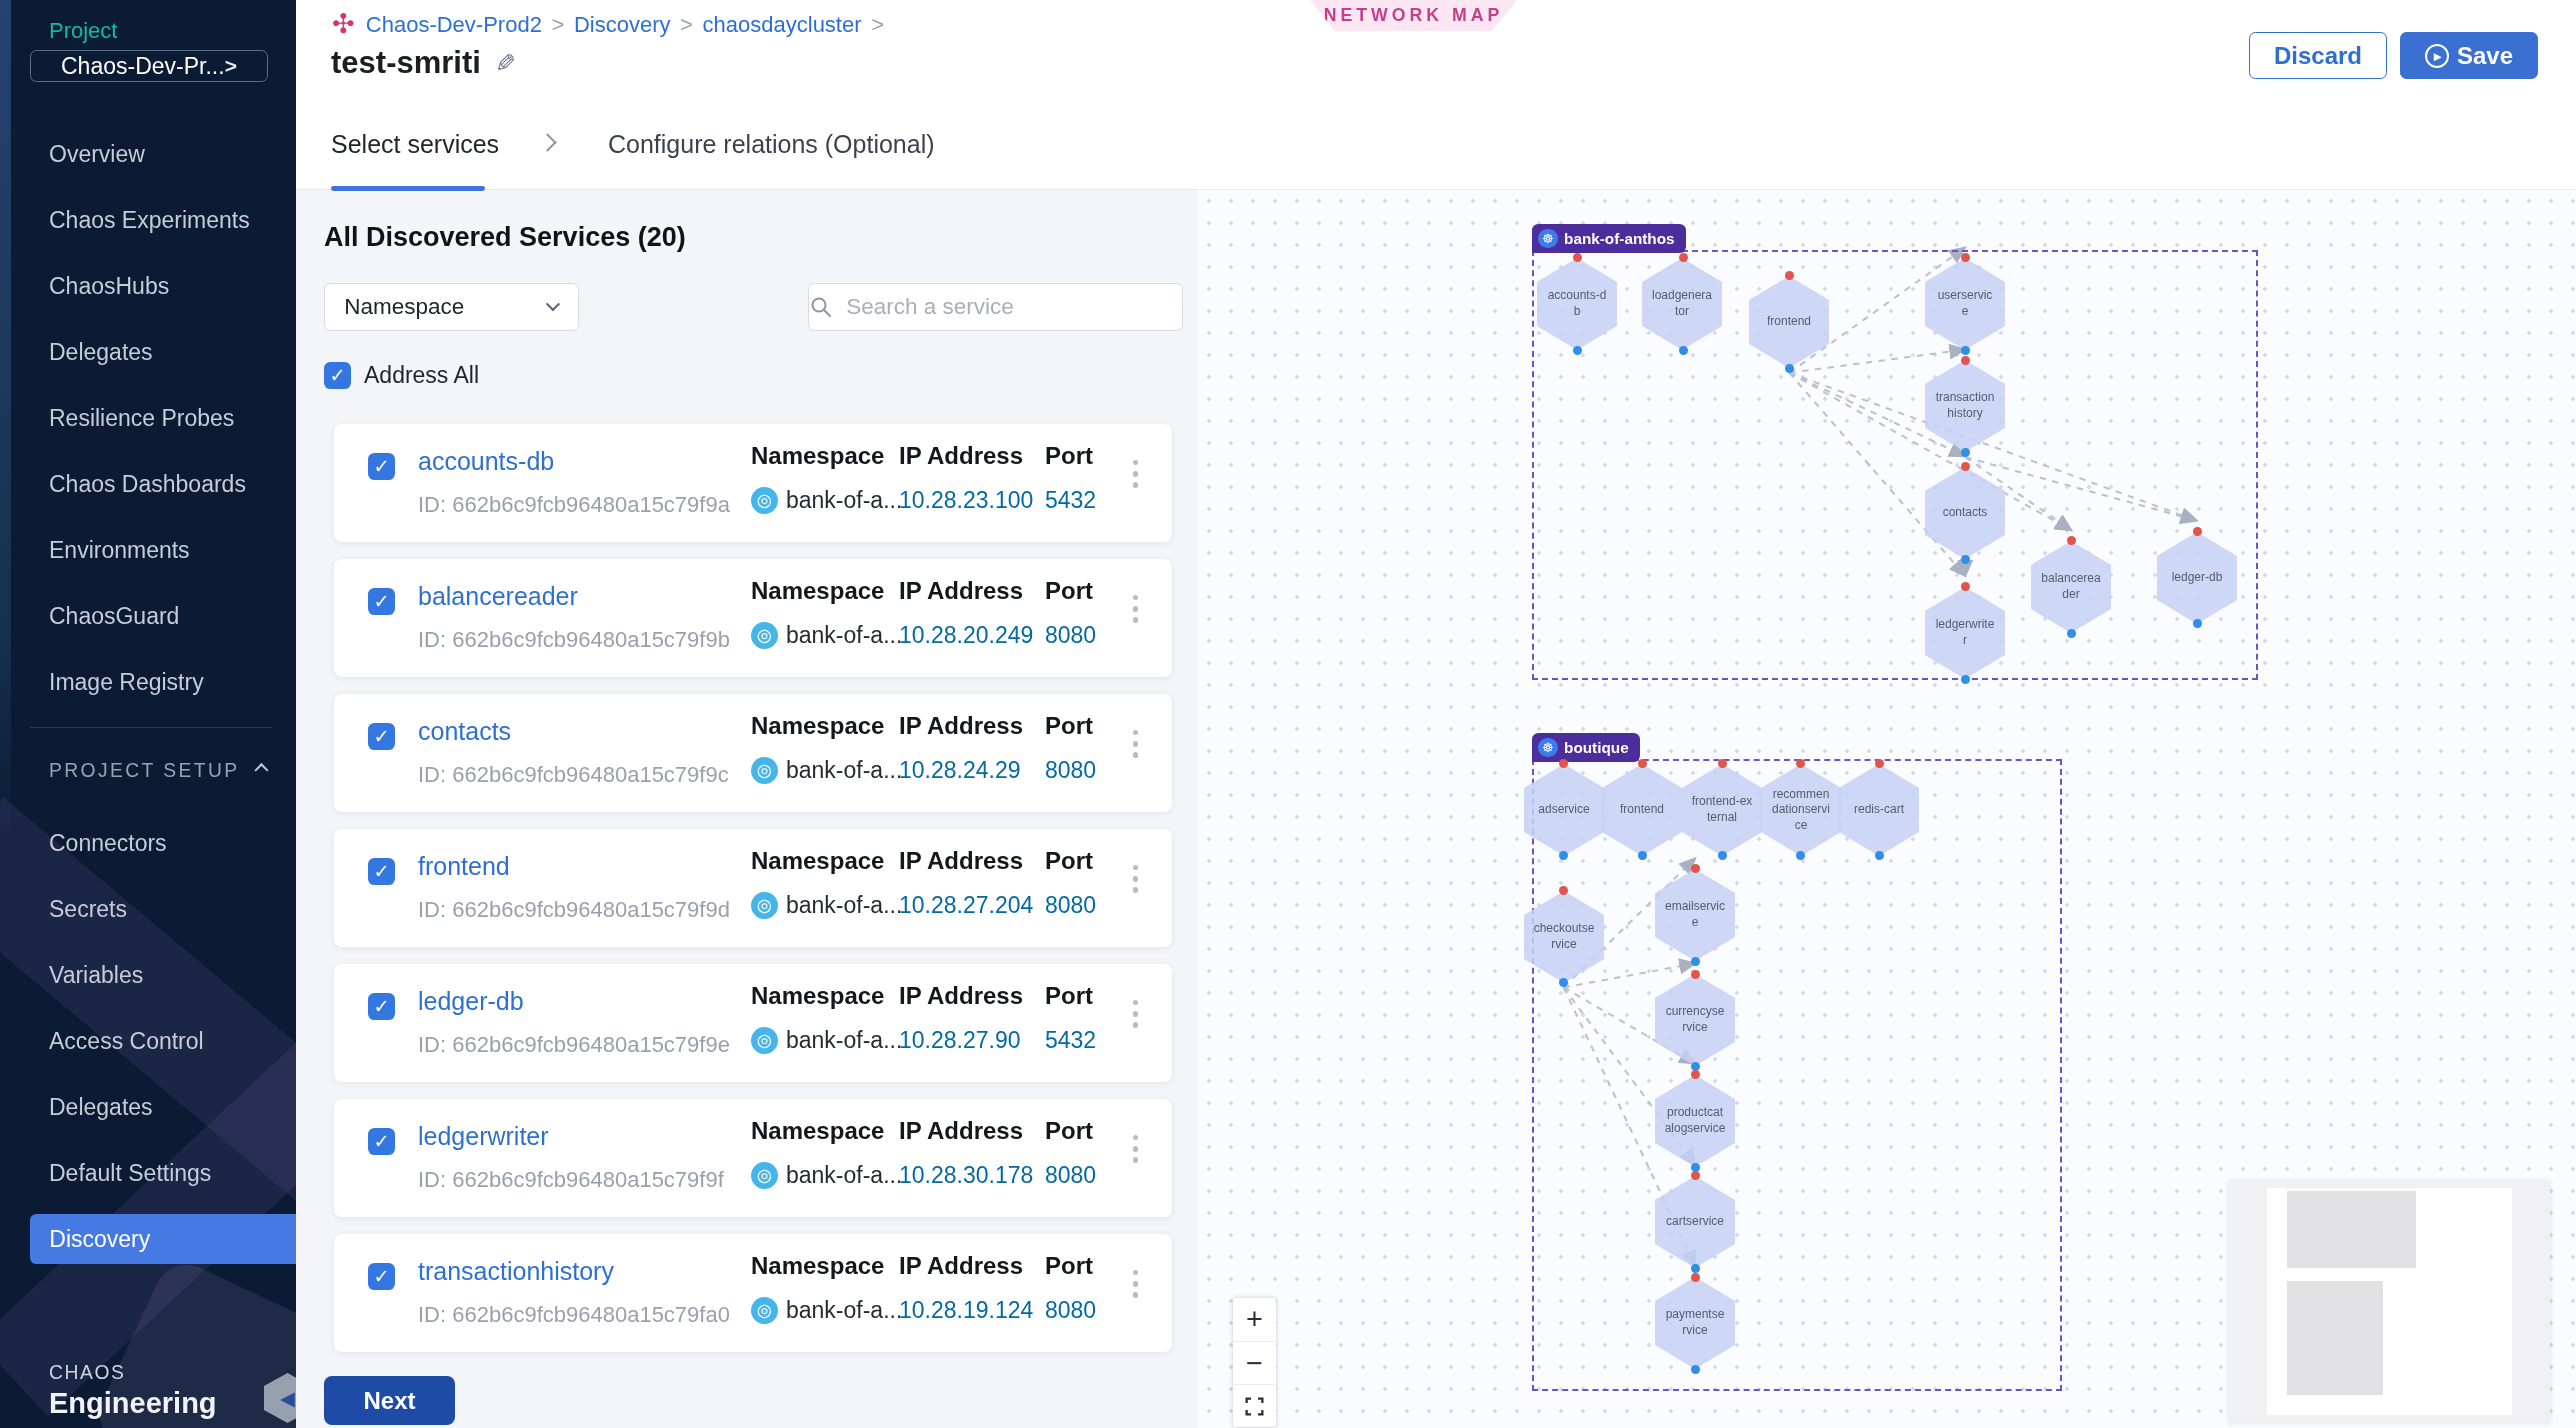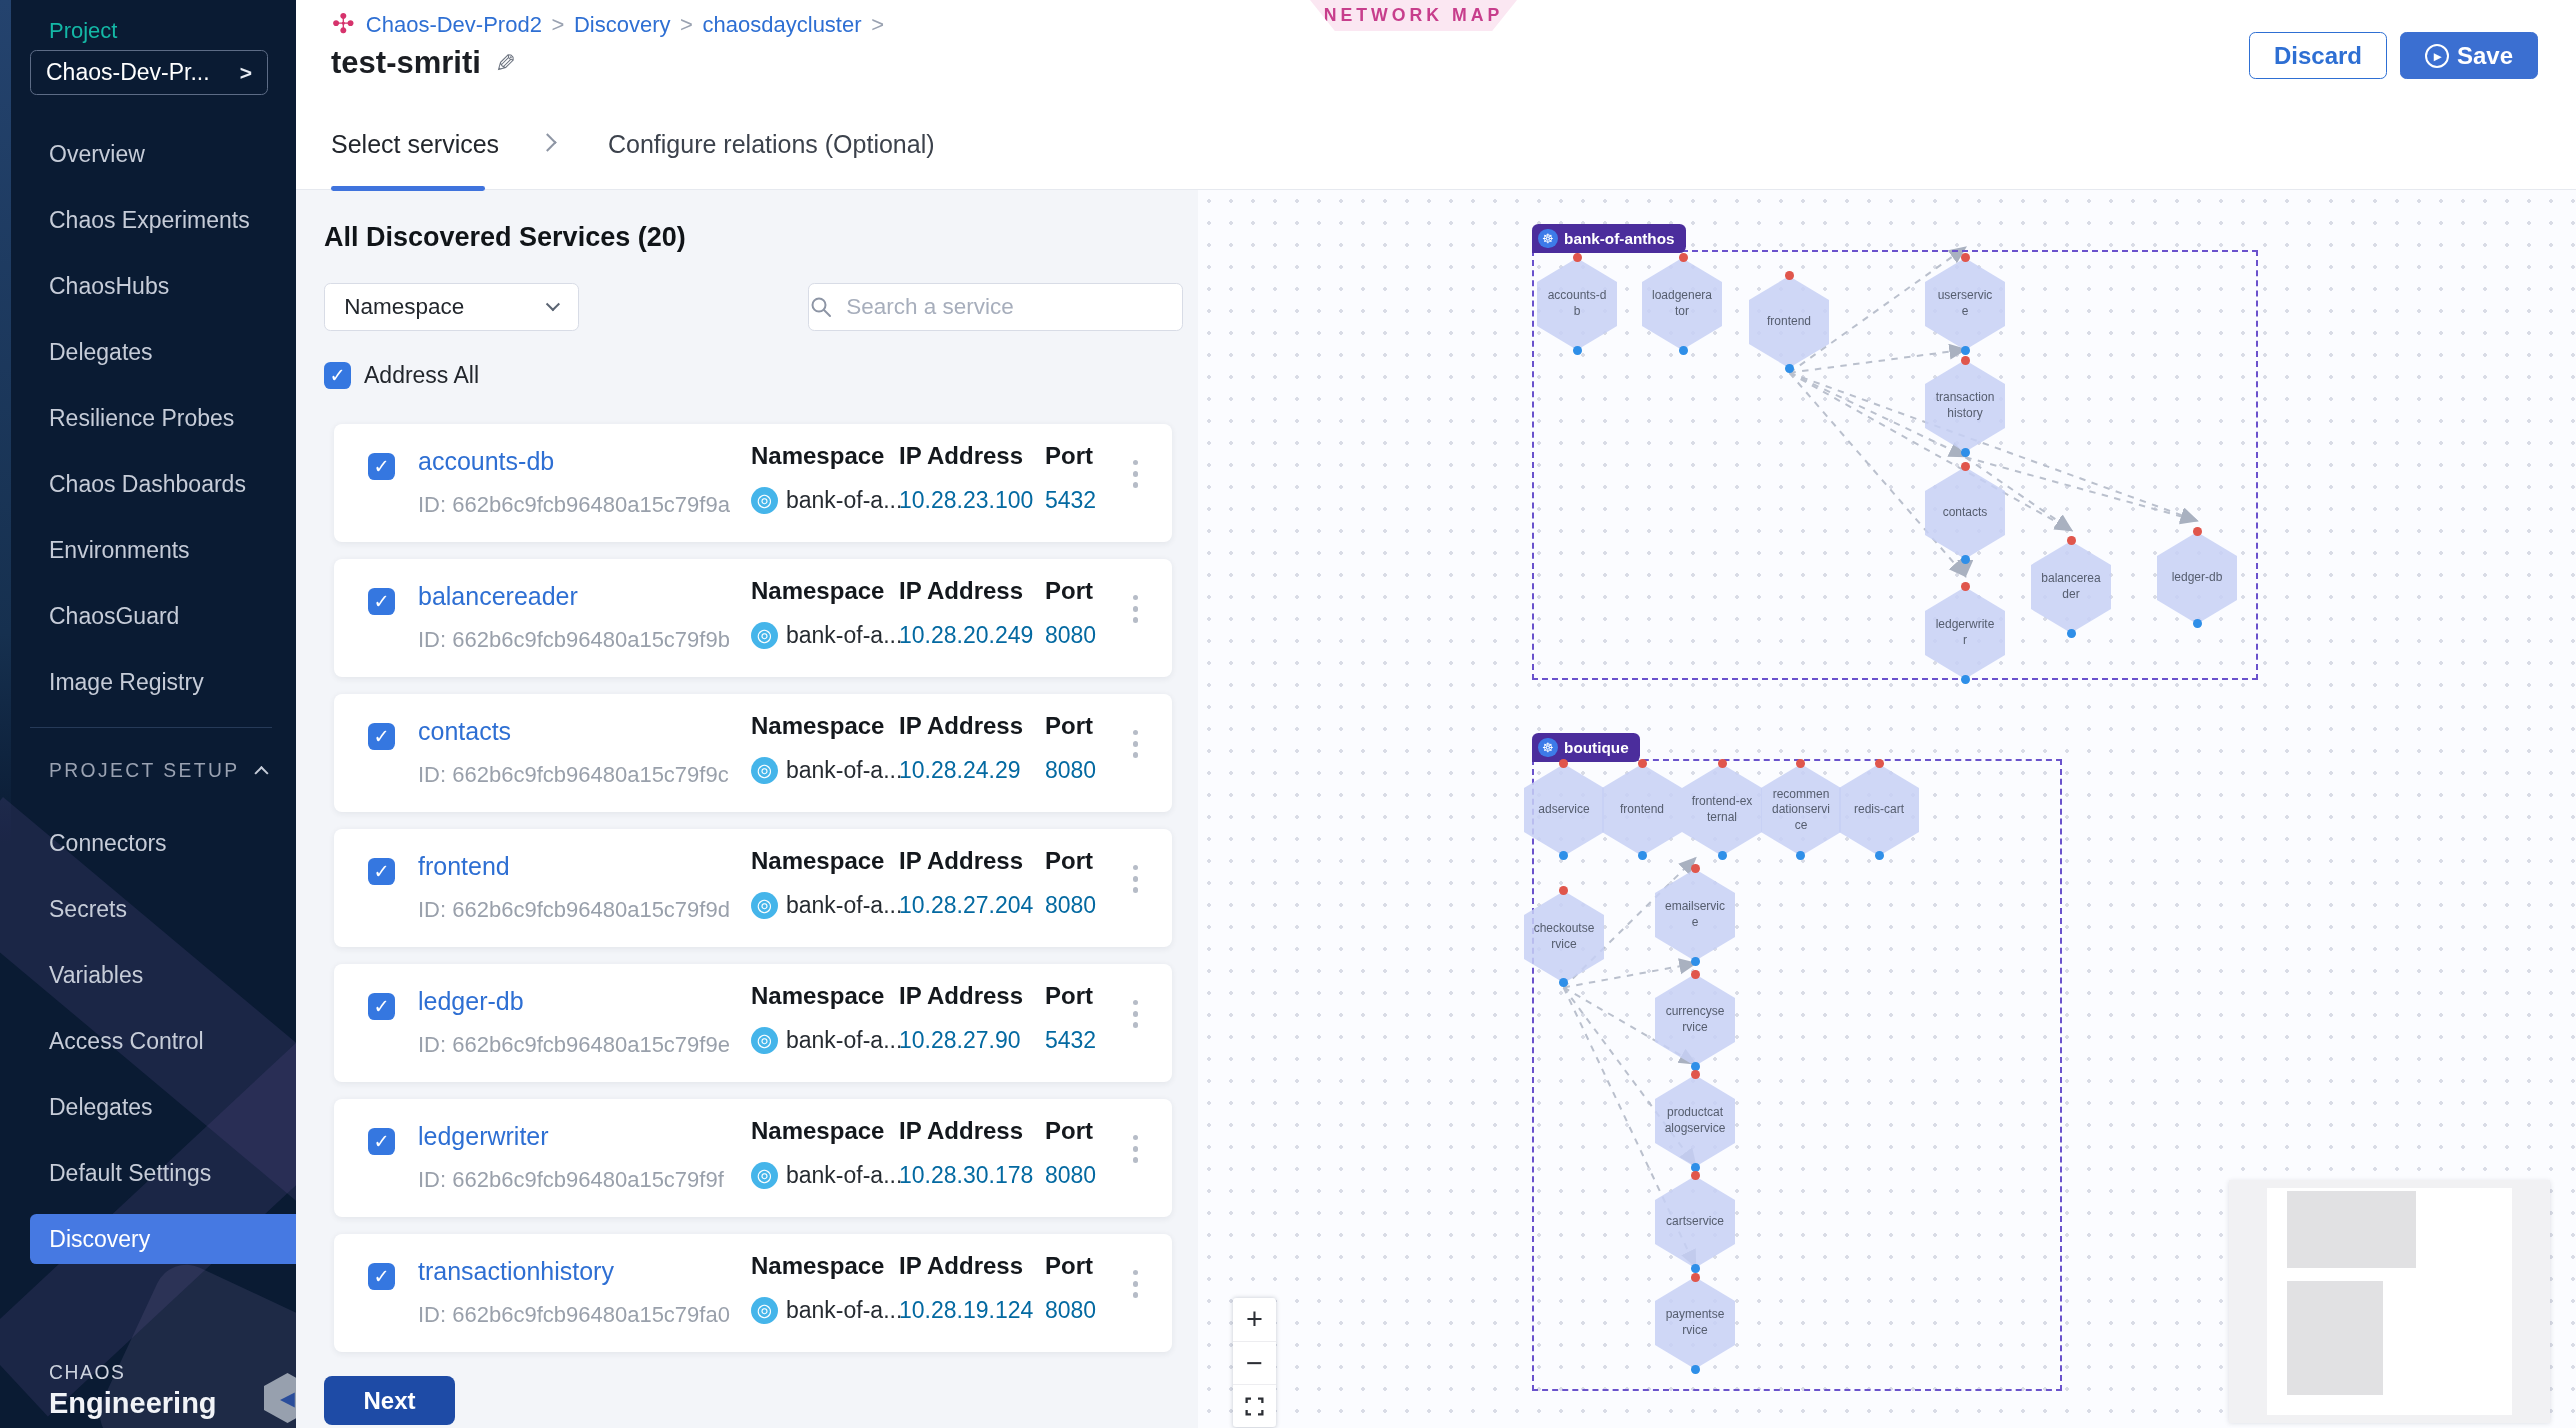--- a/index.html
+++ b/index.html
@@ -7,30 +7,30 @@
   #page{position:relative;width:2576px;height:1428px;overflow:hidden;background:#f3f5f9;}
 
   
   #sidebar{position:absolute;left:0;top:0;width:296px;height:1428px;background:#0a1b33;overflow:hidden;}
   .side-strip{position:absolute;left:0;top:0;width:11.3px;height:844px;background:linear-gradient(#24436e,#16304f 75%,rgba(22,48,79,0));}
   .deco{position:absolute;background:rgba(92,78,140,0.22);}
   .deco.b1{left:-96px;top:948px;width:514px;height:121px;transform:rotate(40deg);}
   .deco.b2{left:-48px;top:1173px;width:450px;height:104px;transform:rotate(-43deg);}
   .deco.b3{left:121px;top:1286px;width:193px;height:193px;border-radius:32px;background:rgba(120,110,160,0.18);transform:rotate(25deg);}
   .proj-label{position:absolute;left:49px;top:17.7px;font-size:22px;color:#14b8a6;}
-  .proj-btn{position:absolute;left:30px;top:50px;width:238px;height:45px;border:1.2px solid #5d6c86;border-radius:6.4px;color:#fff;
-            display:flex;align-items:center;justify-content:space-between;padding:0 15px;font-size:23px;background:transparent;}
+  .proj-btn{position:absolute;left:30px;top:50px;width:238px;height:32px;border:1.2px solid #5d6c86;border-radius:6.4px;color:#fff;
+            display:flex;align-items:center;justify-content:space-between;padding:0 30px;font-size:23px;background:transparent;}
   .proj-btn .arr{font-size:21px;font-weight:700;color:#e8ecf3;}
   .nav{position:absolute;left:0;width:296px;}
   #nav-main{top:121px;}
   #nav-setup{top:810px;}
   .nav-item{position:relative;height:66px;display:flex;align-items:center;padding-left:49px;font-size:23px;color:#c6ccd8;cursor:pointer;}
   .nav-item.active{background:#4679e2;color:#fff;margin-left:30px;padding-left:19.3px;height:50px;margin-top:8px;margin-bottom:8px;border-radius:6.4px 0 0 6.4px;}
   .side-divider{position:absolute;left:30px;right:24px;top:727px;height:0.8px;background:#263A58;}
-  .section-row{position:absolute;left:49px;top:760px;width:217px;display:flex;align-items:center;justify-content:space-between;gap:12px;}
+  .section-row{position:absolute;left:49px;top:760px;width:217px;display:flex;align-items:flex-start;justify-content:space-between;gap:12px;}
   .section-title{font-size:19.3px;letter-spacing:2.4px;color:#9aa2b2;}
   .chev{display:inline-block;width:10.4px;height:10.4px;border-left:2.4px solid #c6ccd8;border-bottom:2.4px solid #c6ccd8;}
   .chev.up{transform:rotate(135deg);margin-top:4.8px;}
   .chev.down{transform:rotate(-45deg);margin-bottom:4.8px;border-color:#5b6472;border-width:2px;}
   .brand{position:absolute;left:49px;top:1362px;}
   .brand .t1{font-size:19.3px;letter-spacing:1.6px;color:#cdd3de;}
   .brand .t2{font-size:29px;font-weight:700;color:#f1f3f7;margin-top:3.2px;}
   #collapse-btn{position:absolute;left:264px;top:1373px;width:47px;height:50px;background:#97a0ae;
     clip-path:polygon(50% 0,100% 26%,100% 74%,50% 100%,0 74%,0 26%);display:flex;align-items:center;justify-content:center;
     color:#2a4d9b;font-size:19.3px;}

